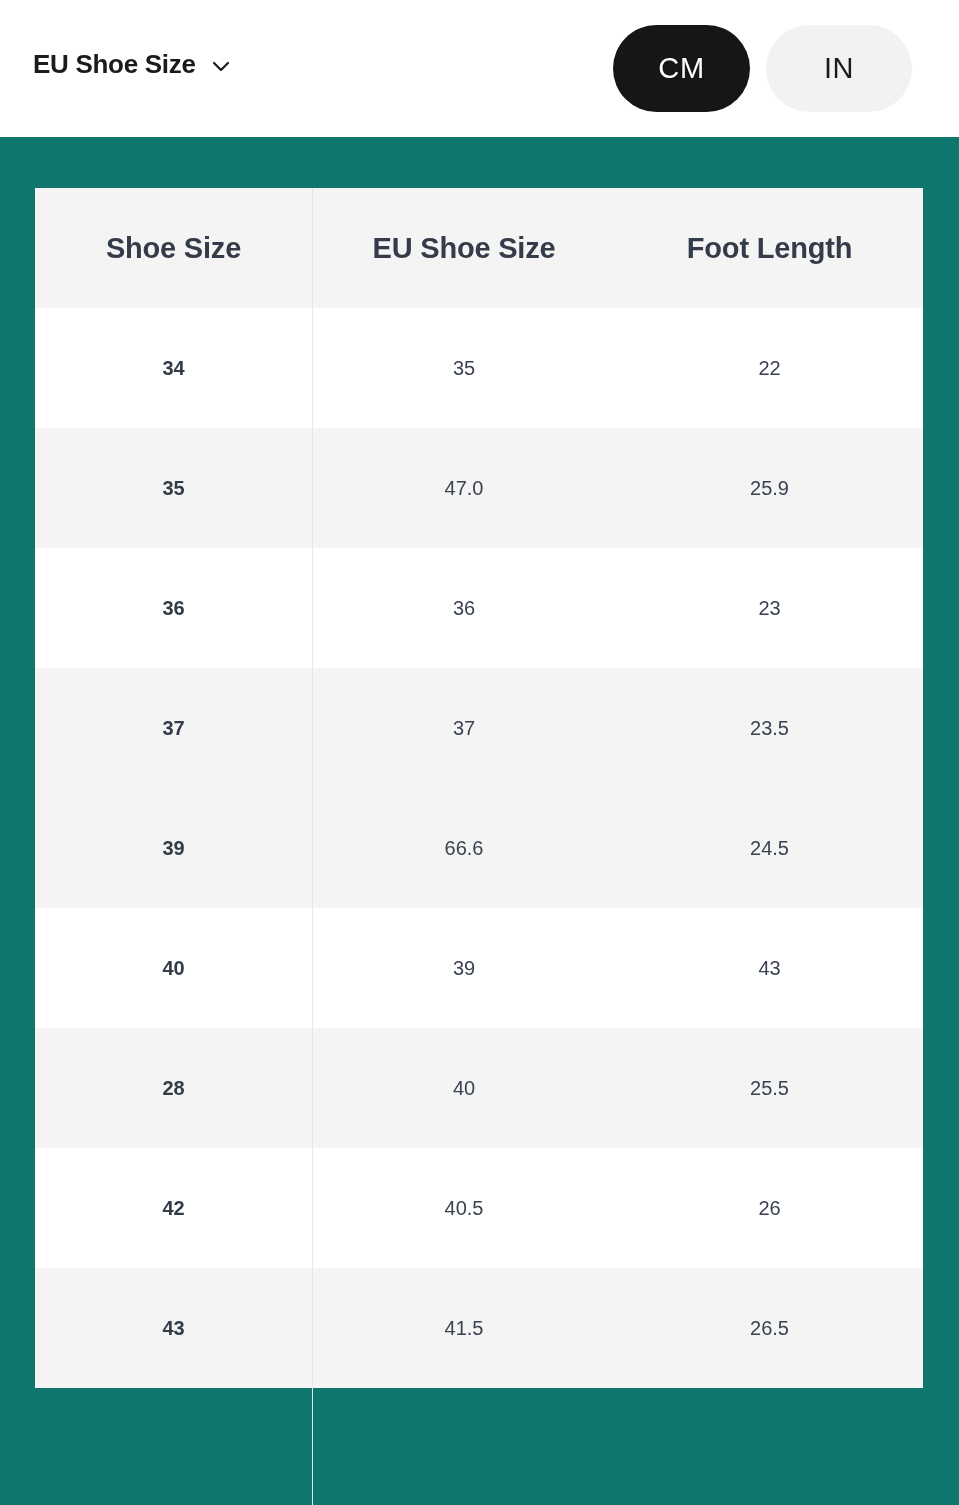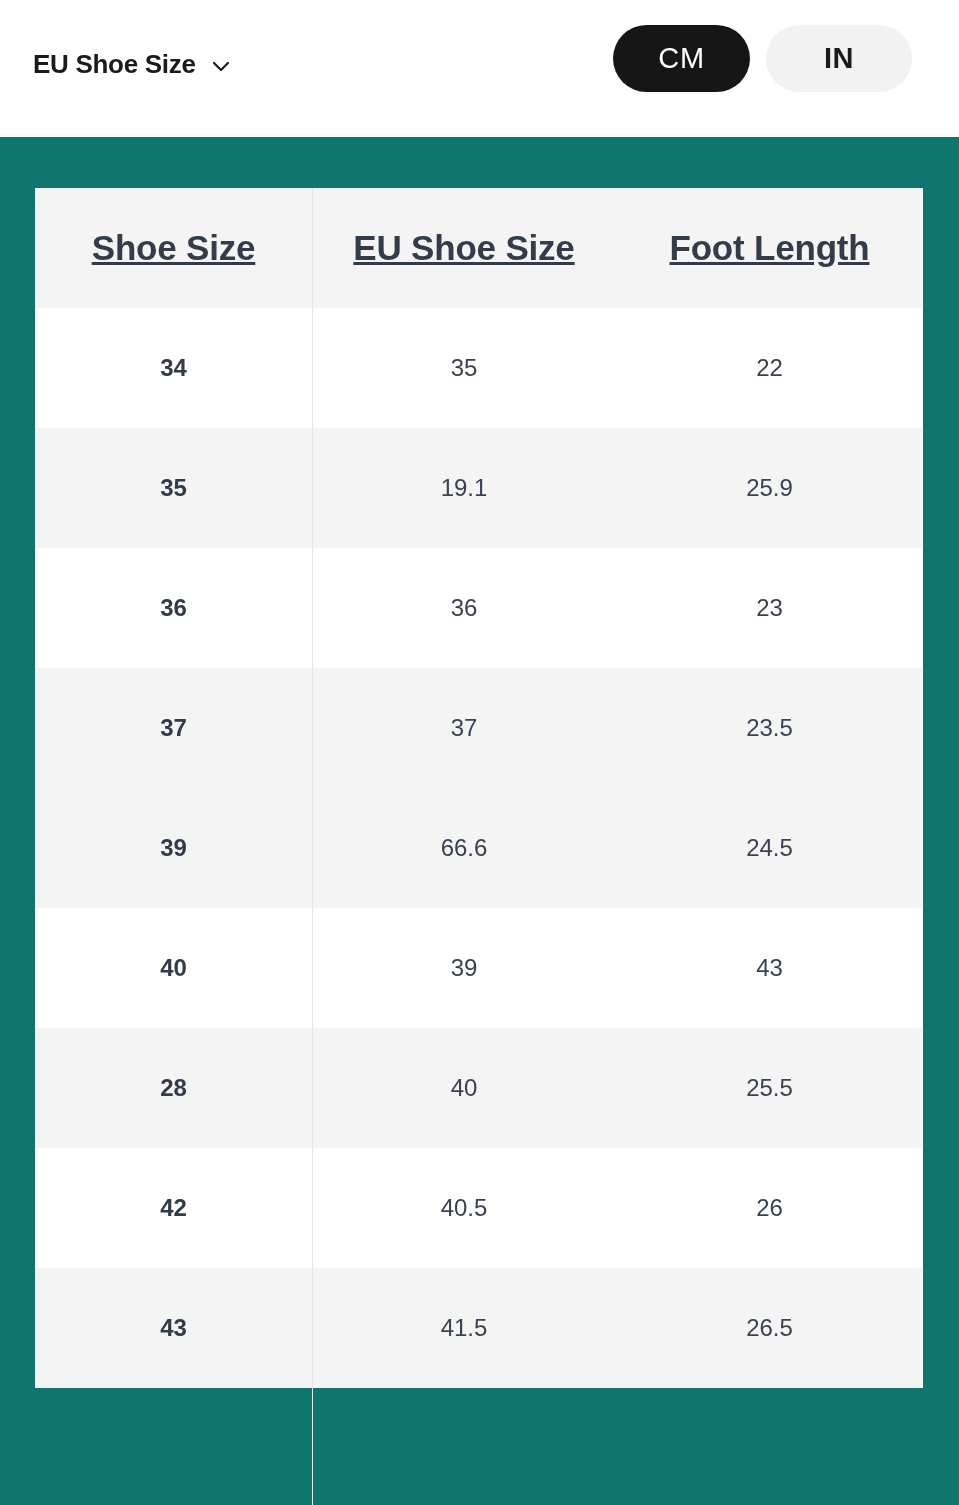--- a/index.html
+++ b/index.html
@@ -63,21 +63,21 @@
 
   .unit-toggle {
     position: absolute;
     left: 613px;
     top: 25px;
     display: flex;
     align-items: center;
     gap: 16px;
   }
   .unit-pill {
-    height: 67px;
+    height: 87px;
     min-width: 137px;
     padding: 0 18px;
     border: none;
     border-radius: 48px;
     font-family: "Liberation Sans", sans-serif;
     font-size: 29px;
     font-weight: 400;
     letter-spacing: 0.6px;
     display: flex;
     align-items: center;
@@ -86,21 +86,20 @@
     box-sizing: border-box;
   }
   .unit-pill.active {
     background: #161616;
     color: #ffffff;
   }
   .unit-pill.inactive {
     background: #f2f2f2;
     color: #1b1b1b;
     min-width: 146px;
-    font-weight: bold;
   }
 
   
   .size-table {
     position: absolute;
     left: 35px;
     top: 188px;
     width: 888px;
     border-collapse: collapse;
     table-layout: fixed;
@@ -115,33 +114,32 @@
     margin: 0;
     text-align: center;
     vertical-align: middle;
     height: 120px;
   }
 
   .size-table thead tr {
     background: #f4f4f4;
   }
   .size-table th {
-    font-size: 35px;
+    font-size: 29px;
     font-weight: 700;
     color: #343c4a;
     letter-spacing: -0.2px;
     line-height: 34px;
-    text-decoration: underline;
   }
 
   .size-table tbody tr.odd  { background: #ffffff; }
   .size-table tbody tr.even { background: #f4f4f4; }
 
   .size-table td {
-    font-size: 24px;
+    font-size: 20px;
     font-weight: 400;
     color: #3a4252;
     line-height: 36px;
   }
   .size-table td.col-primary {
     font-weight: 700;
     color: #333b49;
   }
 
   
@@ -193,21 +191,21 @@
     <tbody>
 
       <tr class="odd">
         <td class="col-primary">34</td>
         <td>35</td>
         <td>22</td>
       </tr>
 
       <tr class="even">
         <td class="col-primary">35</td>
-        <td>19.1</td>
+        <td>47.0</td>
         <td>25.9</td>
       </tr>
 
       <tr class="odd">
         <td class="col-primary">36</td>
         <td>36</td>
         <td>23</td>
       </tr>
 
       <tr class="even">

